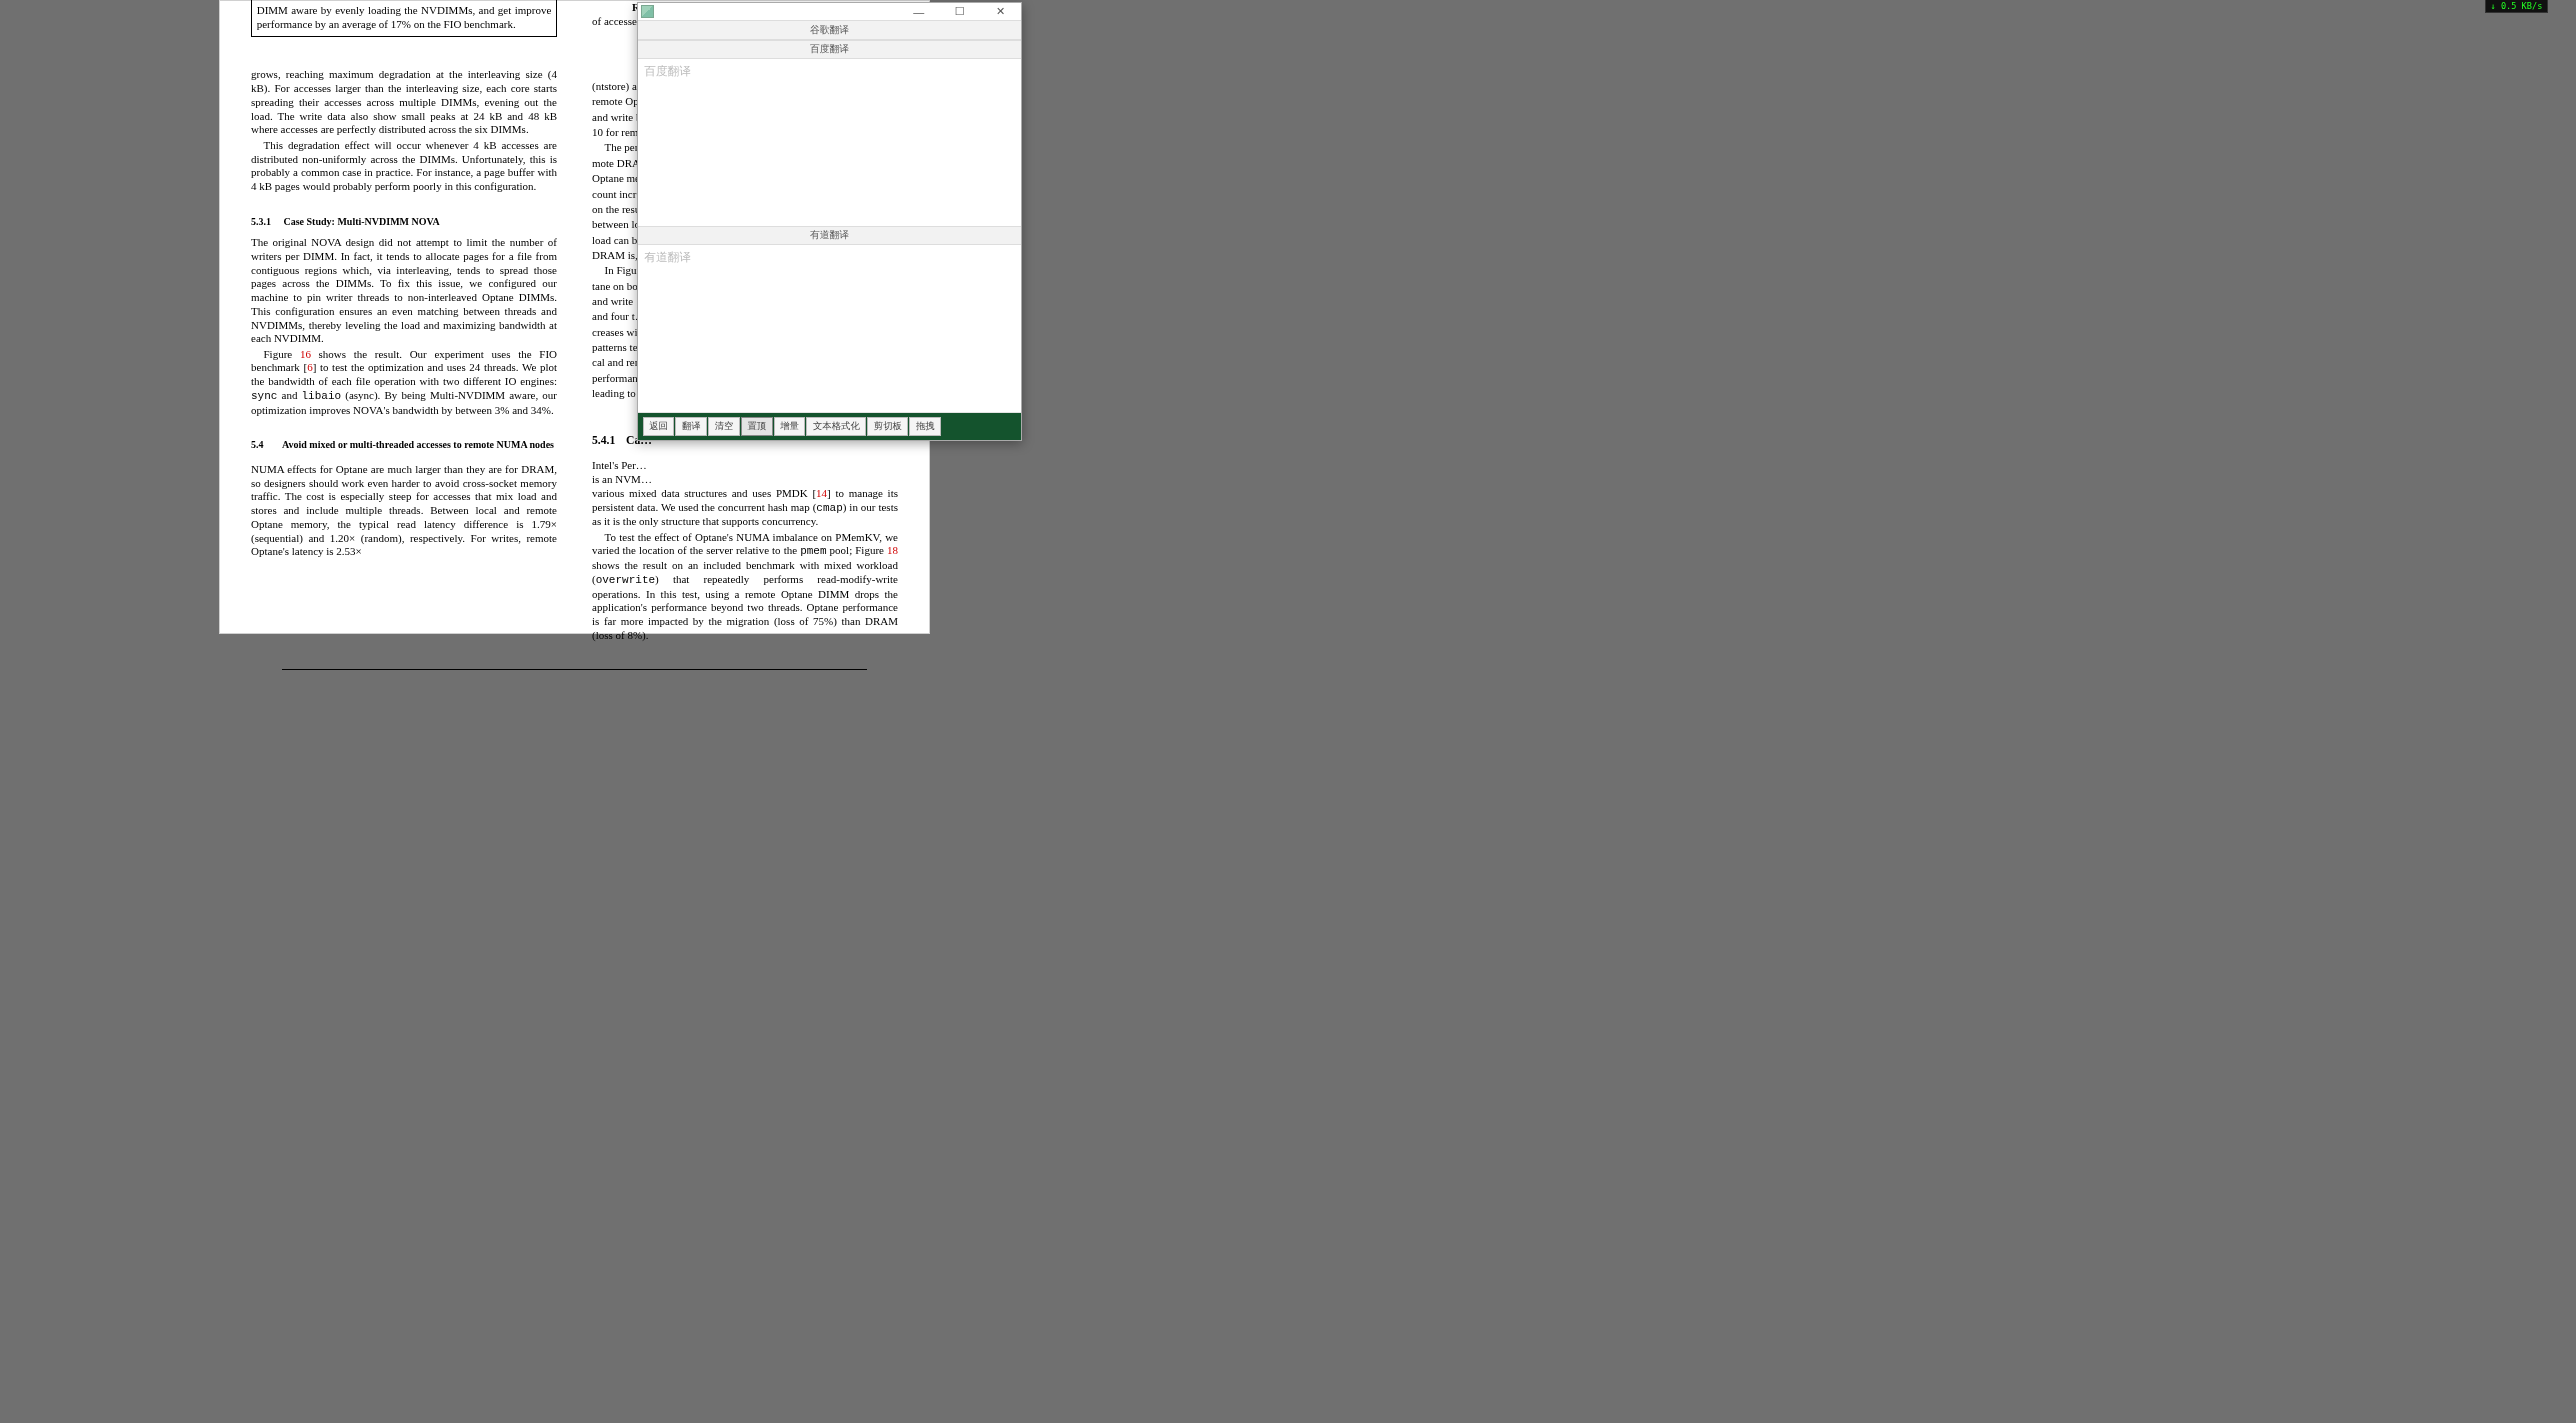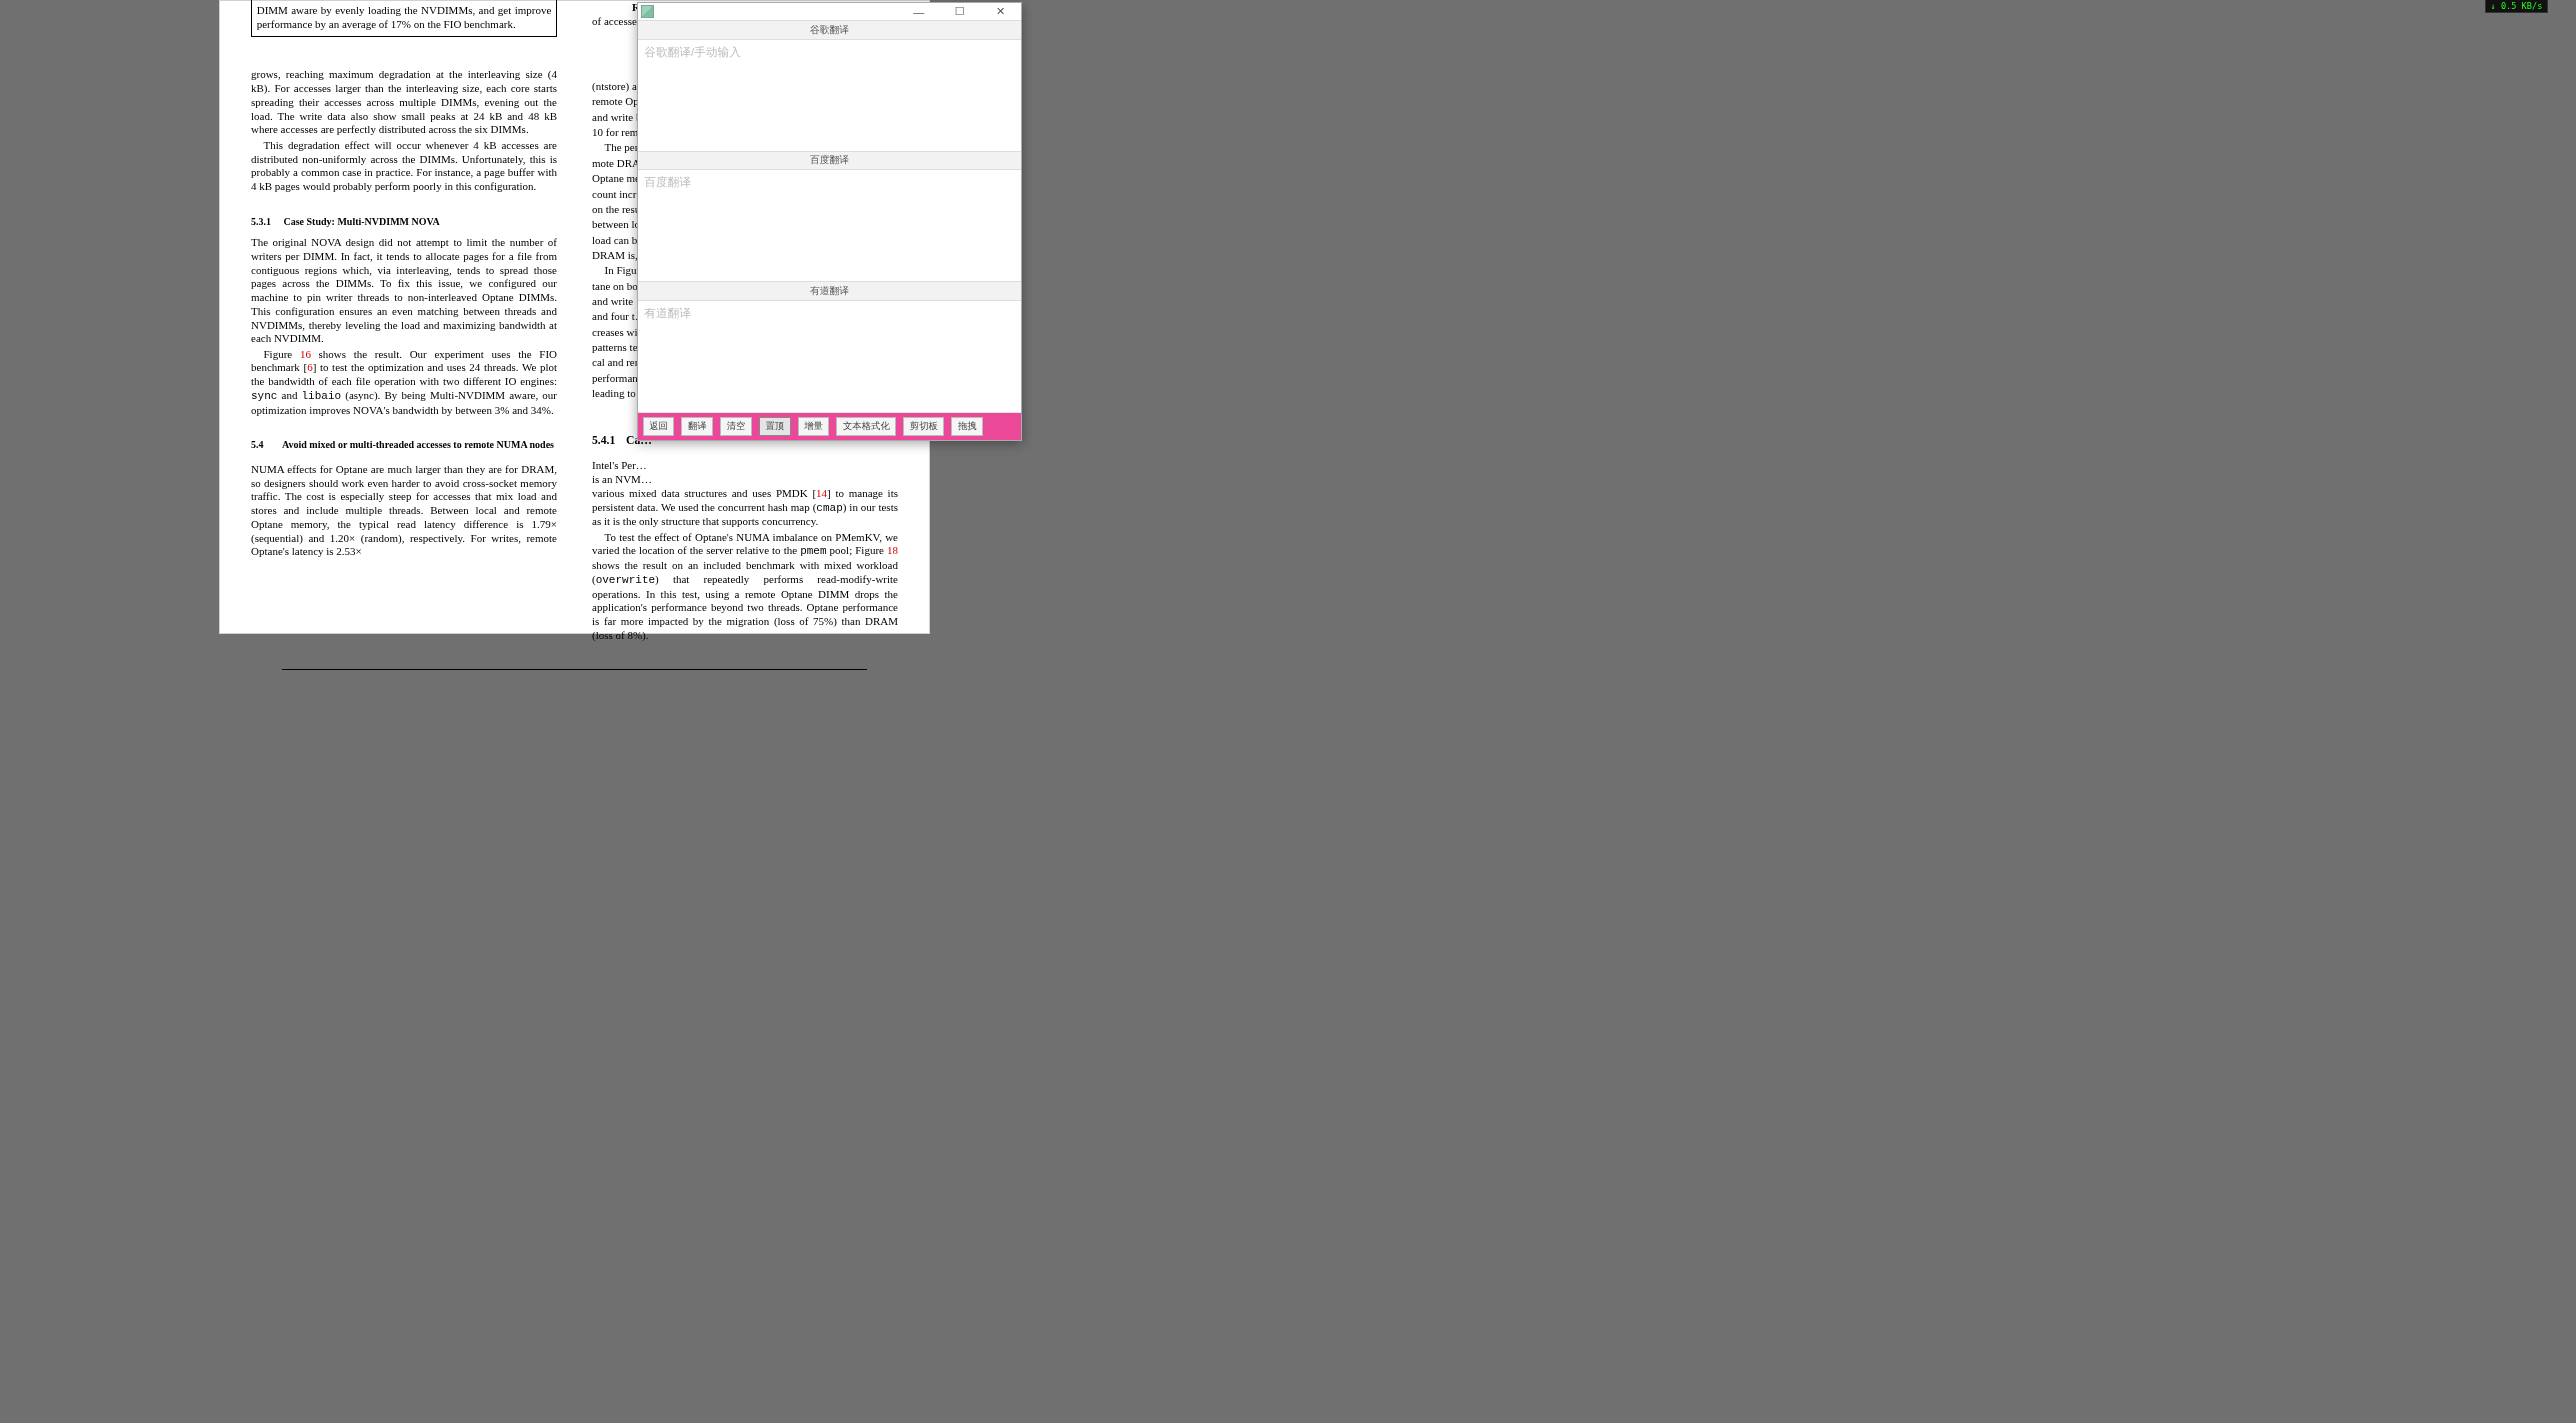--- a/index.html
+++ b/index.html
@@ -132,23 +132,23 @@
     padding: 4.7px 6.2px;
     font-size: 11.7px;
     font-family: inherit;
     color:#333;
     outline: none;
   }
   .tarea::placeholder { color:#bdbdbd; }
 
   .btnbar {
     display: flex;
-    gap: 7px;
+    gap: 1px;
     padding: 4.7px 4.7px;
-    background: #ec4899;
+    background: #14532d;
     border-top: 0.8px solid #e4e4e4;
   }
   .btnbar button {
     background: #f5f5f5;
     border: 0.8px solid #bbb;
     padding: 1.6px 5.5px;
     font-size: 9.4px;
     font-family: inherit;
     color:#444;
     cursor:pointer;
@@ -260,21 +260,20 @@
     <div class="titlebar">
       <div class="appicon"></div>
       <div class="winbtns">
         <div class="winbtn">—</div>
         <div class="winbtn">☐</div>
         <div class="winbtn">✕</div>
       </div>
     </div>
 
     <div class="sectionhdr">谷歌翻译</div>
-    <textarea class="tarea" placeholder="谷歌翻译/手动输入" style=""></textarea>
 
     <div class="sectionhdr">百度翻译</div>
     <textarea class="tarea" placeholder="百度翻译" style=""></textarea>
 
     <div class="sectionhdr">有道翻译</div>
     <textarea class="tarea" placeholder="有道翻译" style=""></textarea>
 
     <div class="btnbar">
       <button>返回</button>
       <button>翻译</button>

